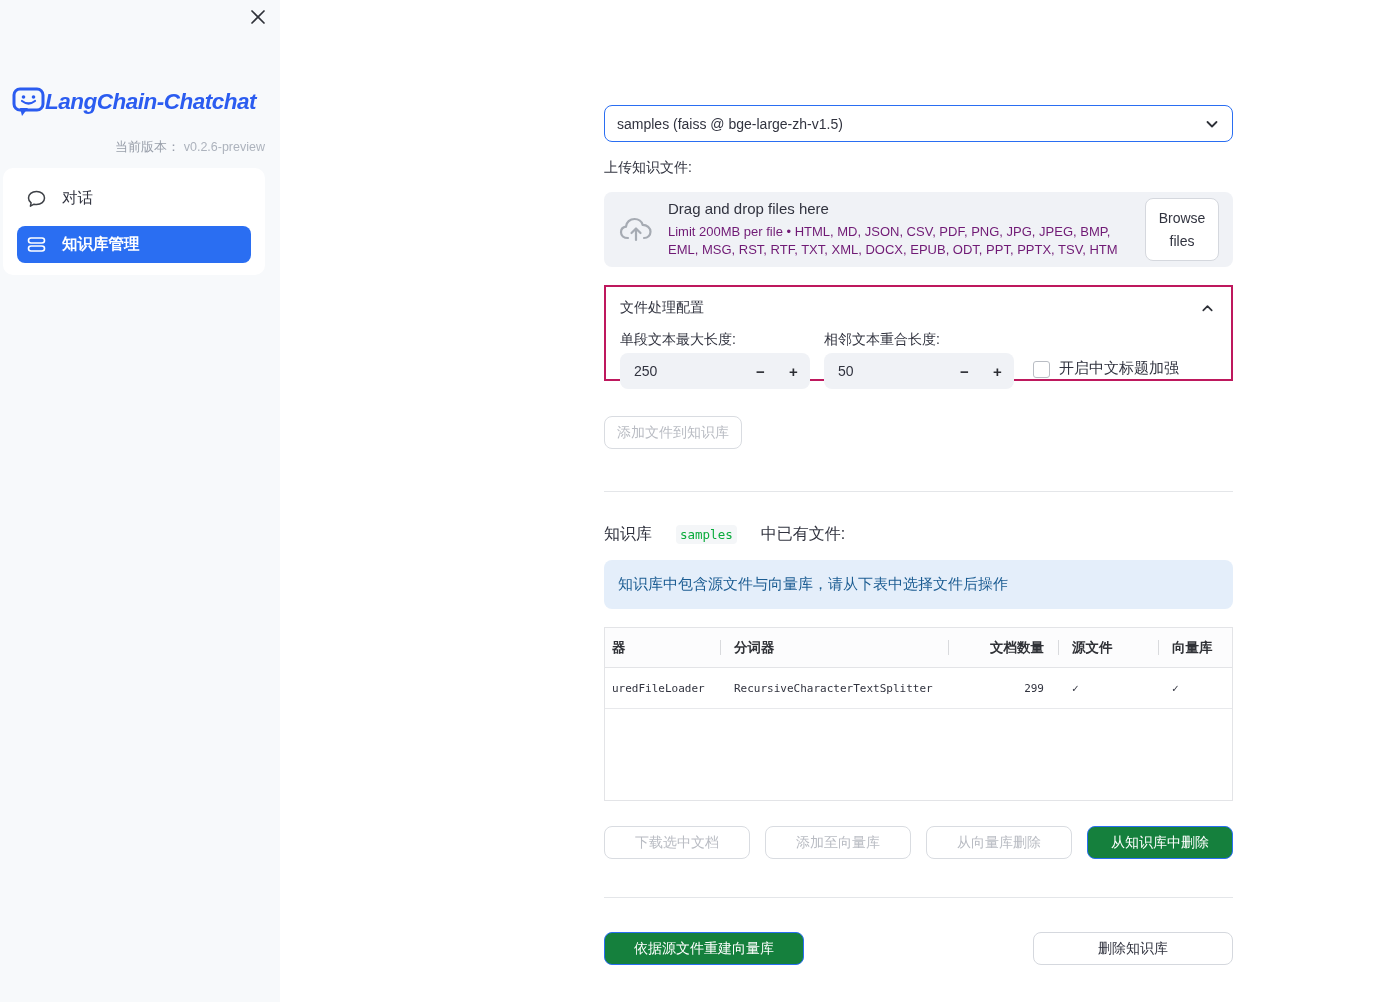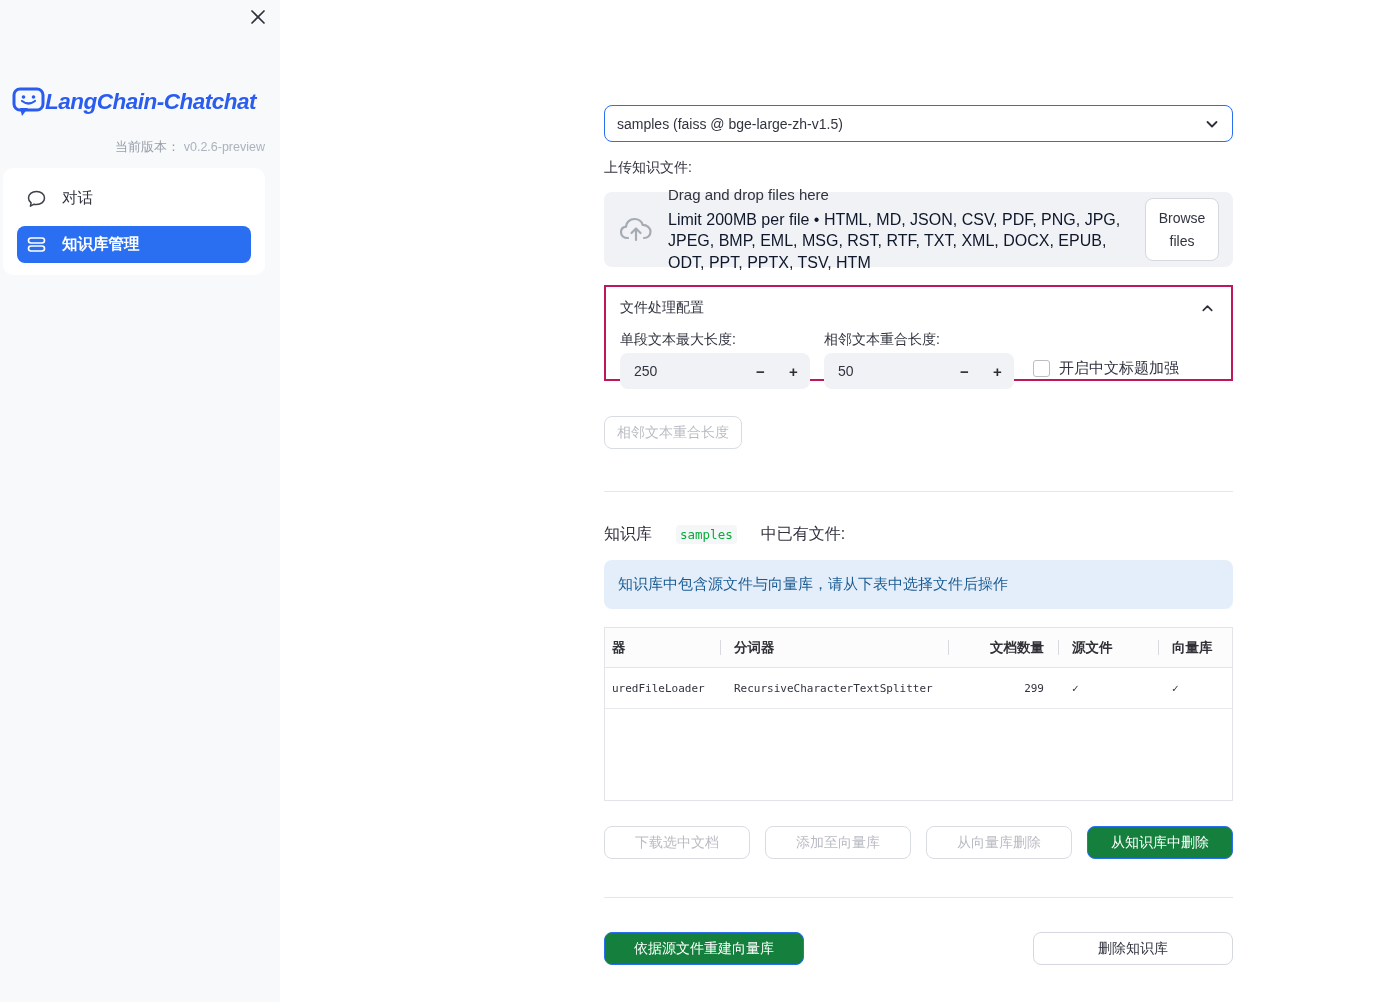--- a/index.html
+++ b/index.html
@@ -32,37 +32,37 @@
   #kb-label { top:82px; }
   .selectbox { top:105px; height:37px; background:#fff; border:1px solid #2a6ef2;
     border-radius:8px; display:flex; align-items:center; padding:0 12px; cursor:pointer; }
   .selectbox .sel-value { font-size:14px; flex:1; }
 
   #upload-label { top:159px; }
   .uploader { top:182px; height:75px; background:#f0f2f6; border-radius:8px;
     display:flex; align-items:center; padding:0 14px;margin-top:10px; }
   .dz-text { flex:1; margin-left:14px; margin-right:10px; }
   .dz-title { font-size:15px; color:#31333f; margin-bottom:6px; }
-  .dz-hint { font-size:16px; color:#0f172a; line-height:1.35; }
+  .dz-hint { font-size:13px; color:#701a75; line-height:1.35; }
   .browse-btn { width:74px; min-height:54px; background:#ffffff; border:1px solid #d5d8de;
     border-radius:8px; font-size:14px; color:#31333f; text-align:center; padding:8px 6px;
     line-height:1.6; cursor:pointer; }
 
   .expander { top:285px; height:96px; border:2px solid #be185d; border-radius:0; }
   .exp-head { display:flex; align-items:center; justify-content:space-between;
     padding:12px 16px 0 14px; font-size:14px; cursor:pointer; }
   .exp-label { position:absolute; font-size:14px; top:44px; }
   #chunk-label { left:14px; } #overlap-label { left:218px; }
   .numinput { position:absolute; top:66px; width:190px; height:36px; background:#f0f2f6;
     border-radius:8px; display:flex; align-items:center; padding:0 0 0 14px; font-size:14px; }
   #chunk-input { left:14px; } #overlap-input { left:218px; }
   .numinput .nval { flex:1; }
   .step-btn { width:33px; height:36px; display:flex; align-items:center; justify-content:center;
     font-size:15px; color:#2b2d33; cursor:pointer; font-weight:bold; }
-  .checkbox-row { position:absolute; left:427px; top:72px; display:flex; align-items:center; gap:9px; }
+  .checkbox-row { position:absolute; left:427px; top:72px; display:flex; align-items:flex-end; gap:9px; }
   .checkbox { width:17px; height:17px; border:1px solid #b9bdc4; border-radius:3px;
     background:#fff; cursor:pointer; }
   .checkbox-row label { font-size:15px; cursor:pointer; }
 
   .btn { border-radius:8px; font-size:14px; display:flex; align-items:center;
     justify-content:center; cursor:pointer; white-space:nowrap; }
   .btn.secondary { background:#fff; border:1px solid #d5d8de; color:#31333f; }
   .btn.disabled { background:#fff; border:1px solid #d9dce1; color:#b9bcc3; cursor:default; }
   .btn.primary { background:#15803d; border:1px solid #2a6ef2; color:#fff; }
 
@@ -202,21 +202,21 @@
       <span class="step-btn">−</span>
       <span class="step-btn">+</span>
     </div>
 
     <div class="checkbox-row">
       <span class="checkbox"></span>
       <label>开启中文标题加强</label>
     </div>
   </div>
 
-  <div class="btn disabled" id="add-btn">相邻文本重合长度</div>
+  <div class="btn disabled" id="add-btn">添加文件到知识库</div>
 
   <div class="divider" id="hr1"></div>
 
   <div id="kb-heading">
     <span>知识库</span>
     <span class="code">samples</span>
     <span>中已有文件:</span>
   </div>
 
   <div class="info-banner">

